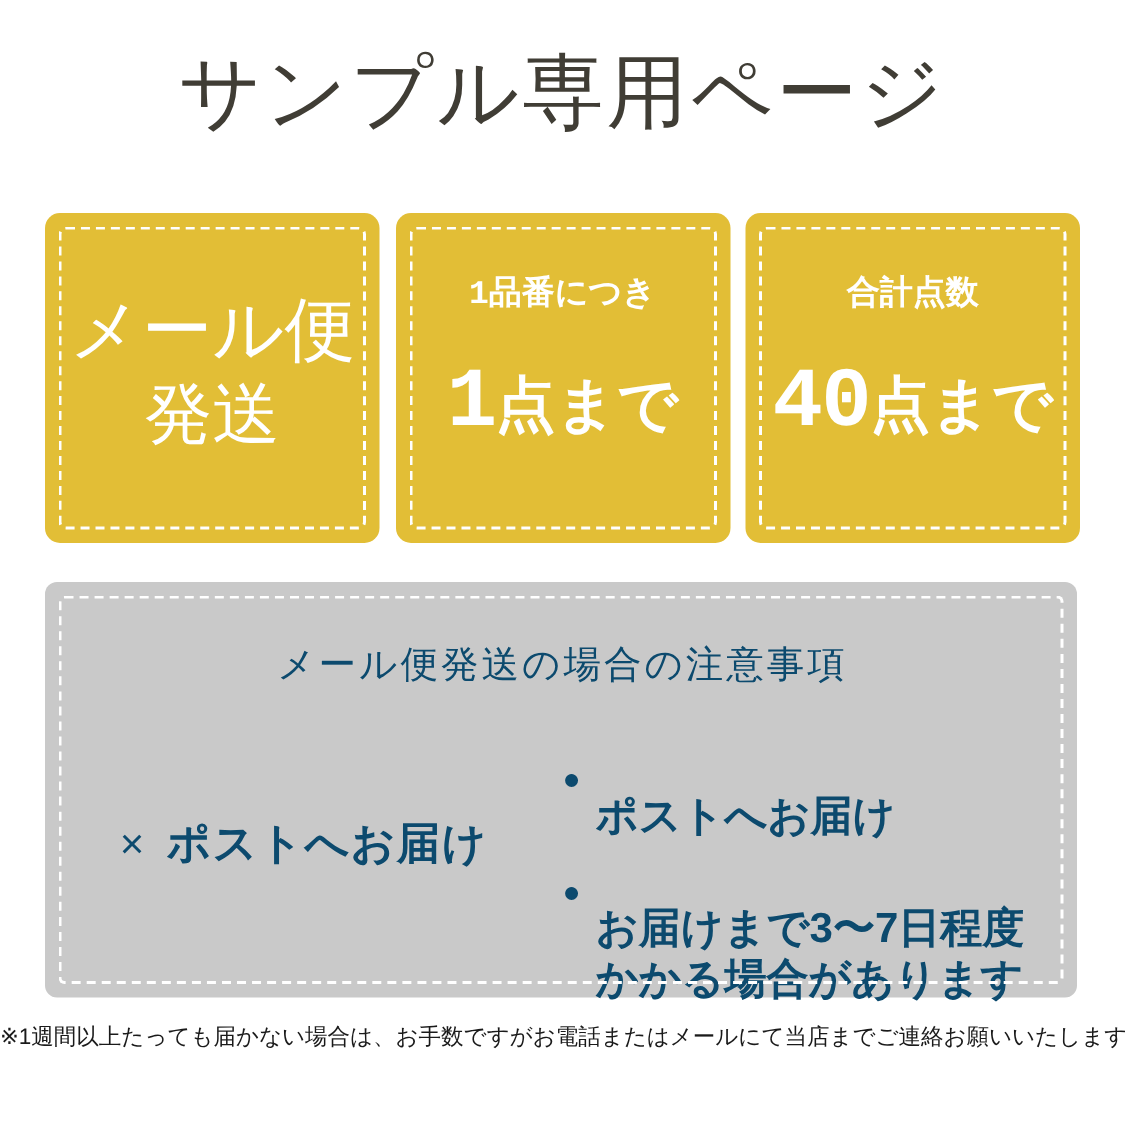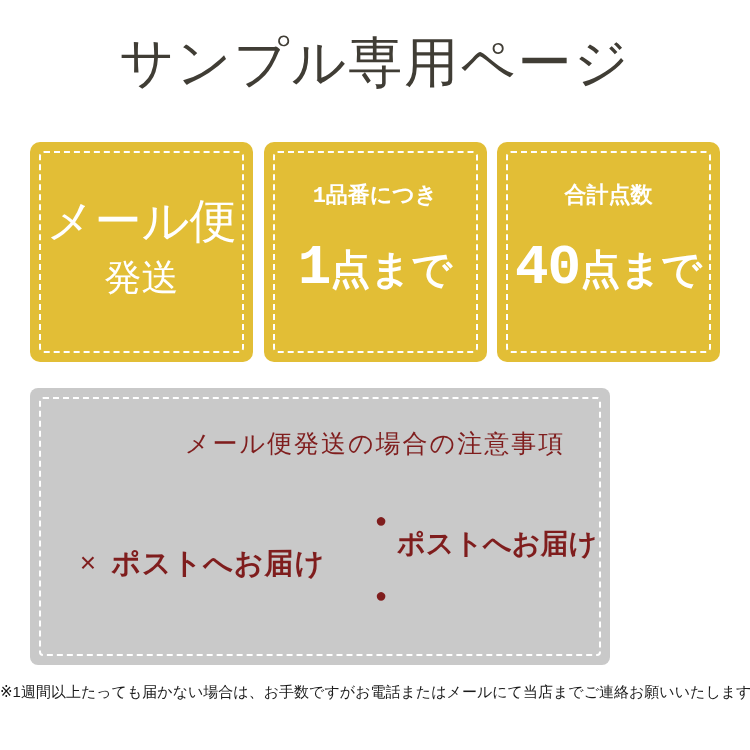--- a/index.html
+++ b/index.html
@@ -75,21 +75,21 @@
     justify-content: center;
   }
   .ship-line1 {
     font-size: 47px;
     line-height: 56px;
     font-weight: 400;
     letter-spacing: 0px;
     white-space: nowrap;
   }
   .ship-line2 {
-    font-size: 37px;
+    font-size: 45px;
     line-height: 54px;
     font-weight: 400;
     letter-spacing: 0px;
     white-space: nowrap;
   }
 
   
   .card-caption {
     margin-top: 42px;
     font-size: 22px;
@@ -116,26 +116,26 @@
     line-height: 40px;
     font-weight: 700;
     letter-spacing: 0px;
   }
 
   
   .notice {
     position: absolute;
     left: 30px;
     top: 388px;
-    width: 580px;
+    width: 688px;
     height: 277px;
     background: #C9C9C9;
     border-radius: 8px;
     box-sizing: border-box;
-    color: #7f1d1d;
+    color: #0c4a6e;
   }
   .notice::after {
     content: "";
     position: absolute;
     left: 9px;
     top: 9px;
     right: 9px;
     bottom: 9px;
     border: 2px dashed #ffffff;
     border-radius: 4px;
@@ -278,20 +278,24 @@
 
         <div class="bullet-item">
           <span class="bullet-dot">●</span>
           <span class="bullet-text">
             <span>ポストへお届け</span>
           </span>
         </div>
 
         <div class="bullet-item">
           <span class="bullet-dot">●</span>
+          <span class="bullet-text">
+            <span>お届けまで3〜7日程度</span>
+            <span class="l2">かかる場合があります</span>
+          </span>
         </div>
 
       </div>
 
     </div>
 
   </div>
 
   <div class="footer-note">※1週間以上たっても届かない場合は、お手数ですがお電話またはメールにて当店までご連絡お願いいたします。</div>
 

